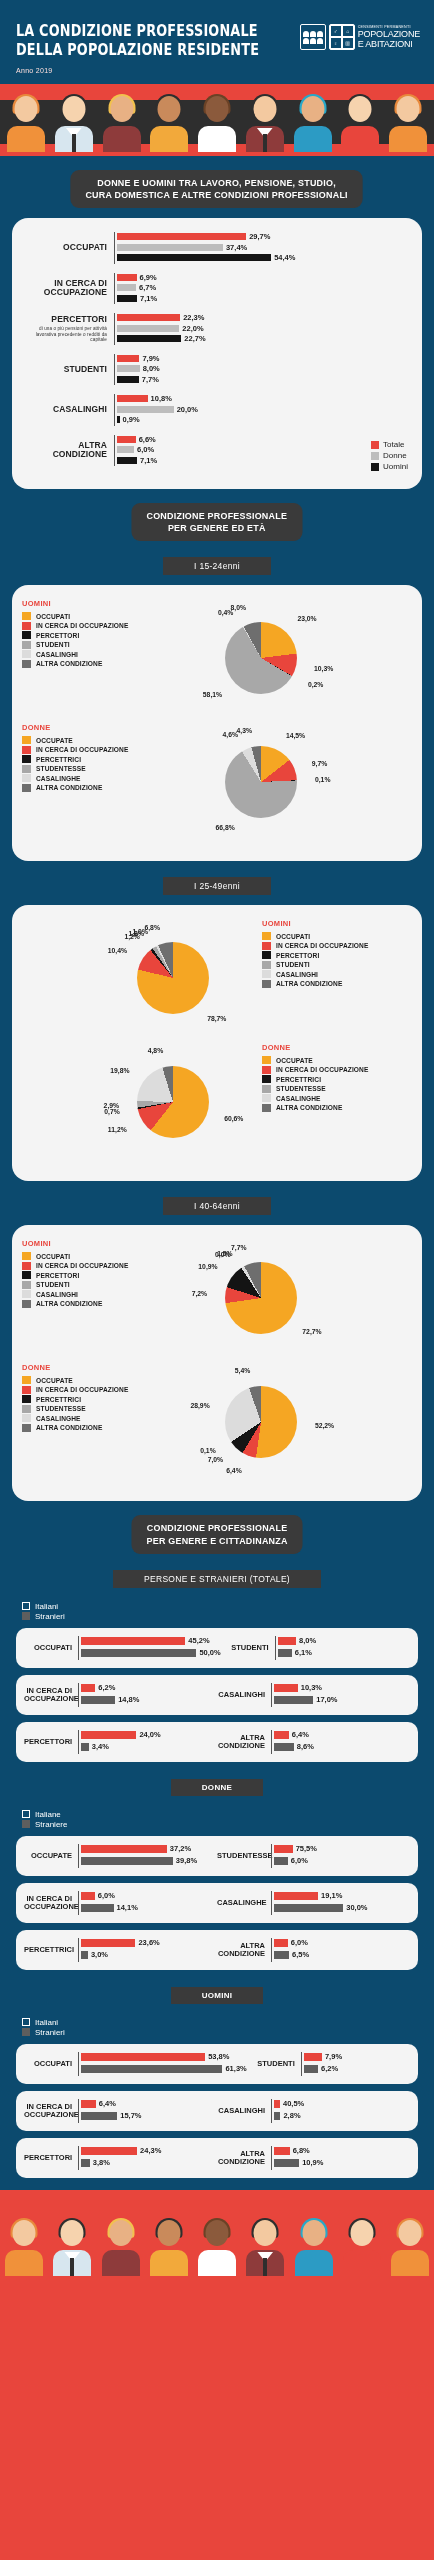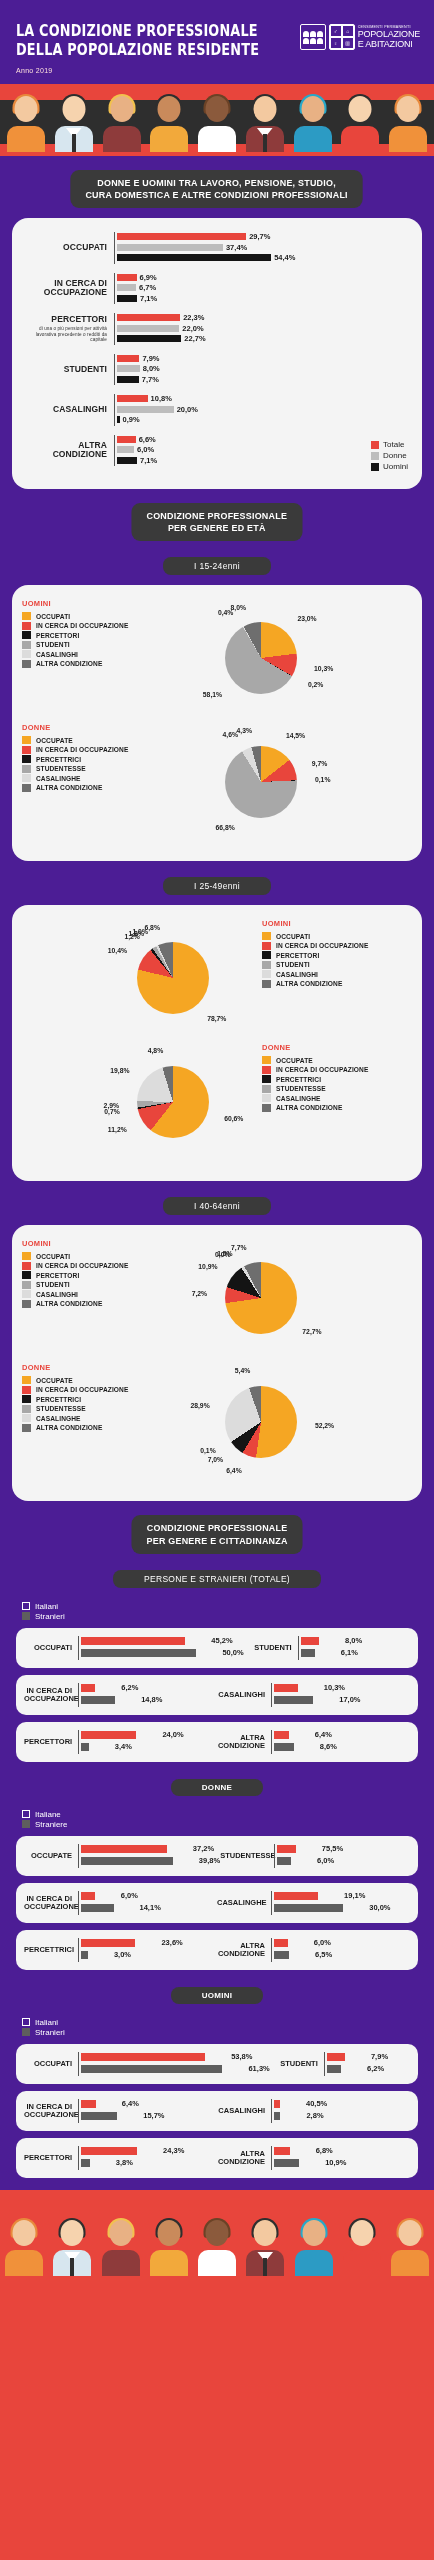--- a/index.html
+++ b/index.html
@@ -3,21 +3,21 @@
 <meta charset="utf-8">
 <style>
   * { box-sizing: border-box; margin: 0; padding: 0; }
   body {
     width: 434px;
     background: #E8453C;
     font-family: "Liberation Sans", sans-serif;
     color: #fff;
     overflow-x: hidden;
   }
-  .page { width: 434px; position: relative; background: #4c1d95; }
+  .page { width: 434px; position: relative; background: #0c4a6e; }
 
   
   .header { padding: 22px 16px 10px 16px; position: relative; }
   .header h1 {
     font-family: "DejaVu Sans Condensed", "Liberation Sans Narrow", "Liberation Sans", sans-serif;
     font-size: 15.5px; line-height: 1.22; font-weight: 700;
     letter-spacing: .2px; text-transform: uppercase; color: #fff;
     transform: scaleX(.92); transform-origin: left center;
   }
   .header .year { font-size: 7px; margin-top: 7px; letter-spacing: .3px; color: #ffe0dd; }
@@ -57,21 +57,21 @@
   .popline .num { font-size: 20px; font-weight: 700; letter-spacing: -.4px; }
 
   
   .pill {
     background: #3A3A3A; color: #fff; border-radius: 9px; padding: 7px 16px;
     display: inline-block; text-align: center; font-size: 9.5px; line-height: 1.28;
     text-transform: uppercase; letter-spacing: .25px; font-weight: 700;
     transform: scaleX(.94);
   }
   .pill-wrap { text-align: center; margin: 14px 0 10px; position: relative; z-index: 5; }
-  .pill-sm { background: #3A3A3A; color: #fff; border-radius: 8px; padding: 4px 31px;
+  .pill-sm { background: #3A3A3A; color: #fff; border-radius: 0; padding: 4px 31px;
     display: inline-block; font-size: 8.5px; letter-spacing: .3px; text-transform: none; }
   .pill-sm.upper { text-transform: uppercase; font-weight: 700; font-size: 8px; }
 
   
   .card { background: #F4F4F4; border-radius: 16px; margin: 0 12px; padding: 14px 10px; position: relative; z-index: 4; }
 
   
   .bargroup { display: flex; align-items: center; margin-bottom: 9px; }
   .bargroup .cat {
     width: 92px; text-align: right; padding-right: 7px; color: #222;
@@ -111,21 +111,21 @@
   .cit-legend .li { display: flex; align-items: center; gap: 5px; font-size: 8px; color: #fff; margin-bottom: 1px; }
   .cit-legend .sw { width: 8px; height: 8px; display: inline-block; }
   .cit-legend .sw.ita { background: transparent; border: 1px solid #fff; }
   .cit-legend .sw.str { background: #5E5E5E; }
   .citcard { background: #F4F4F4; border-radius: 10px; margin: 0 16px 7px 16px; padding: 8px 8px; display: flex; }
   .cithalf { flex: 1; display: flex; align-items: center; }
   .cithalf .cat { width: 54px; text-align: right; padding-right: 6px; color: #1a1a1a;
     font-family: "Liberation Sans Narrow","Liberation Sans",sans-serif;
     font-size: 7.5px; font-weight: 700; text-transform: uppercase; line-height: 1.1; }
   .cithalf .cbars { flex: 1; border-left: 1.3px solid #555; padding-left: 2px; }
-  .cbar-row { display: flex; align-items: center; height: 10px; margin-bottom: 2px; gap: 23px; }
+  .cbar-row { display: flex; align-items: center; height: 10px; margin-bottom: 2px; }
   .cbar { height: 8px; }
   .cbar.ita { background: #E8453C; }
   .cbar.str { background: #5E5E5E; }
   .cbar-val { font-size: 7.5px; font-weight: 700; color: #1a1a1a; margin-left: 3px;
     font-family: "Liberation Sans Narrow","Liberation Sans",sans-serif; white-space: nowrap; }
 
   
   .footer-band { height: 86px; position: relative; overflow: hidden; background: #E8453C; margin-top: 12px; }
   .footer-band .row { position: absolute; left: 0; right: 0; bottom: 0; display: flex; align-items: flex-end; justify-content: space-between; padding: 0 4px; }
   .istat-bar { background: #2E2E2E; padding: 12px 0 14px; text-align: center; }

